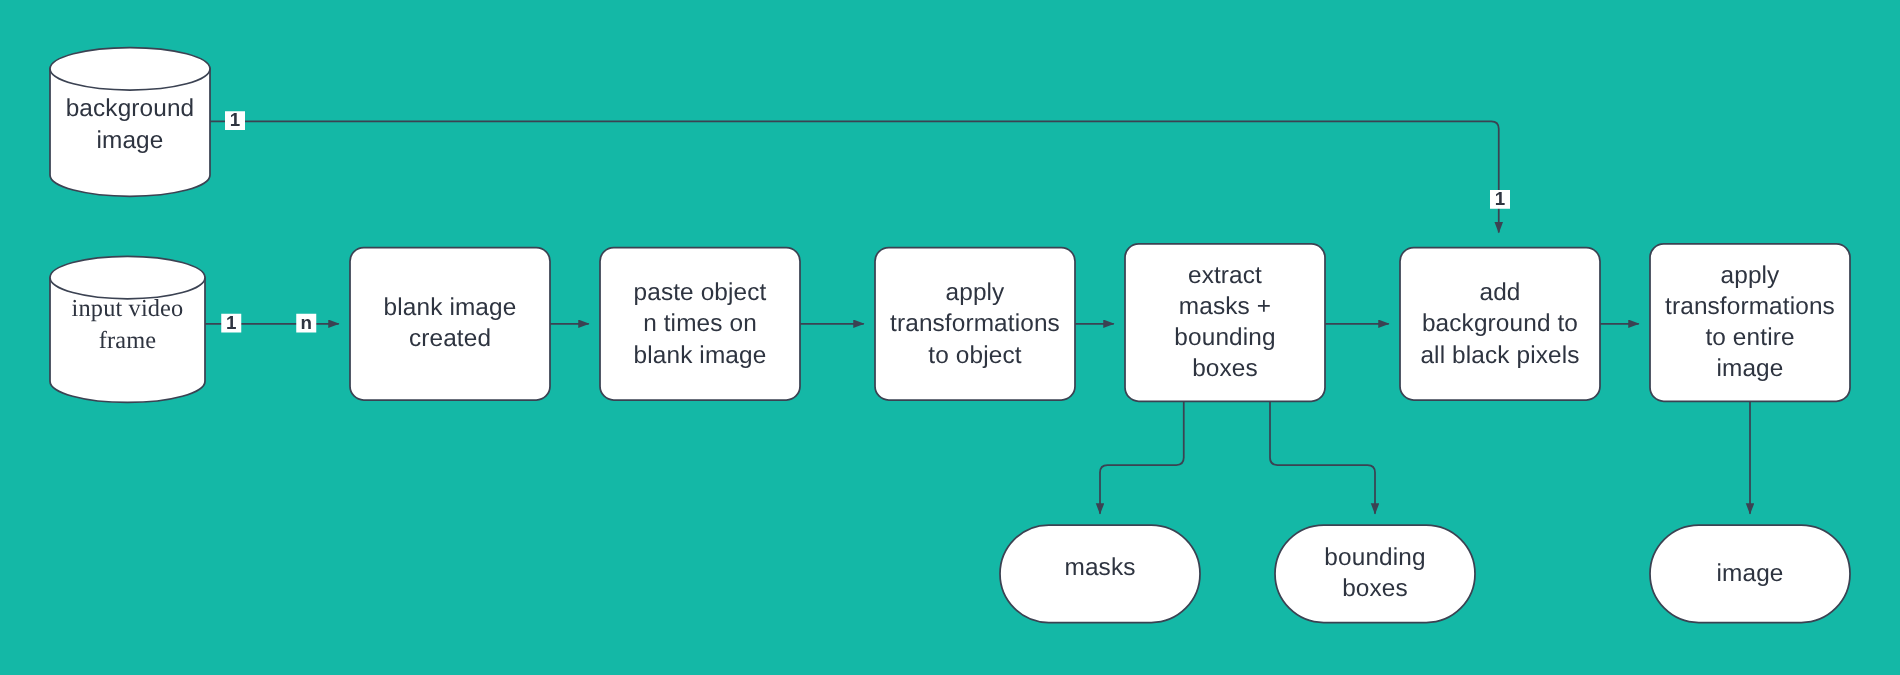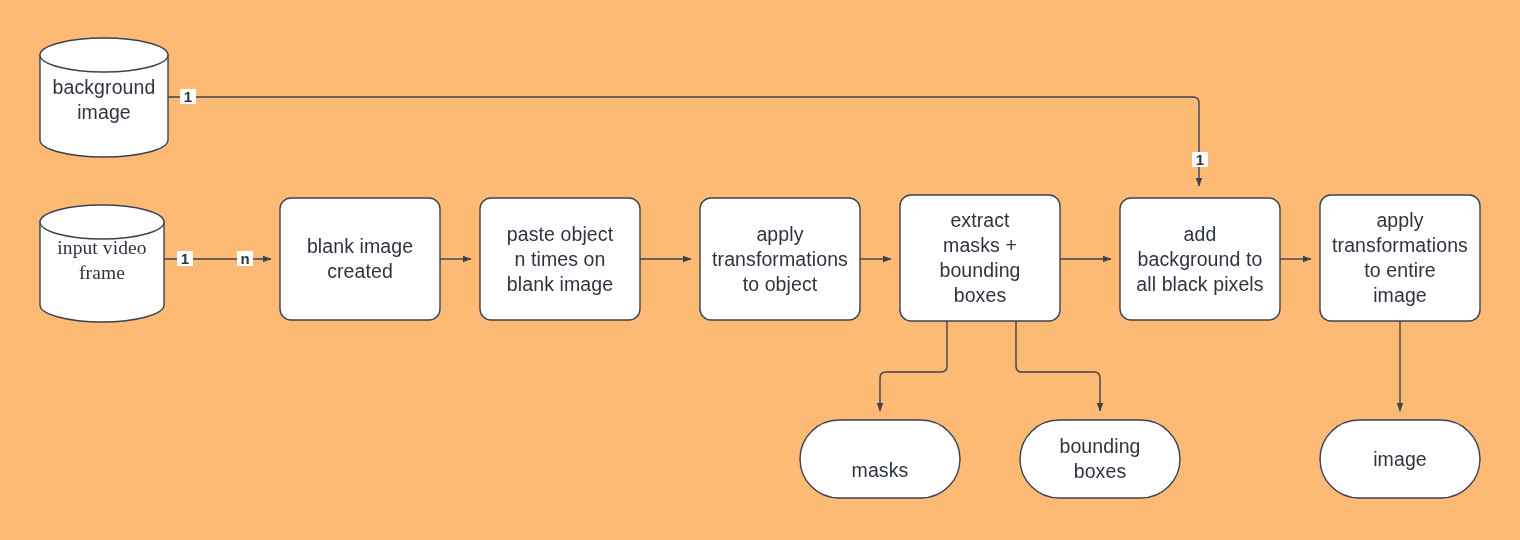--- a/index.html
+++ b/index.html
@@ -11,21 +11,21 @@
     width: 1520px;
     height: 540px;
     font-family: "Liberation Sans", sans-serif;
     color: #2e3440;
   }
   #canvas {
     position: relative;
     width: 1520px;
     height: 540px;
     overflow: hidden;
-    background: #fdba74;
+    background: #14b8a6;
   }
   svg.layer {
     position: absolute;
     left: 0;
     top: 0;
     width: 1520px;
     height: 540px;
   }
   .node-label {
     position: absolute;
@@ -129,21 +129,21 @@
 
   <div class="node-label" style="left:1118px; top:198px; width:164px; height:122px;text-align:center;">add
 background to
 all black pixels</div>
 
   <div class="node-label" style="left:1318px; top:195px; width:164px; height:126px;">apply
 transformations
 to entire
 image</div>
 
-  <div class="node-label" style="left:800px; top:436px; width:160px; height:68px;">masks</div>
+  <div class="node-label" style="left:800px; top:420px; width:160px; height:68px;">masks</div>
 
   <div class="node-label" style="left:1020px; top:420px; width:160px; height:78px;">bounding
 boxes</div>
 
   <div class="node-label" style="left:1320px; top:420px; width:160px; height:78px;">image</div>
 
   <div class="edge-label" style="left:180px; top:89px; width:14px;">1</div>
 
   <div class="edge-label" style="left:1192px; top:152px; width:14px;">1</div>
 

